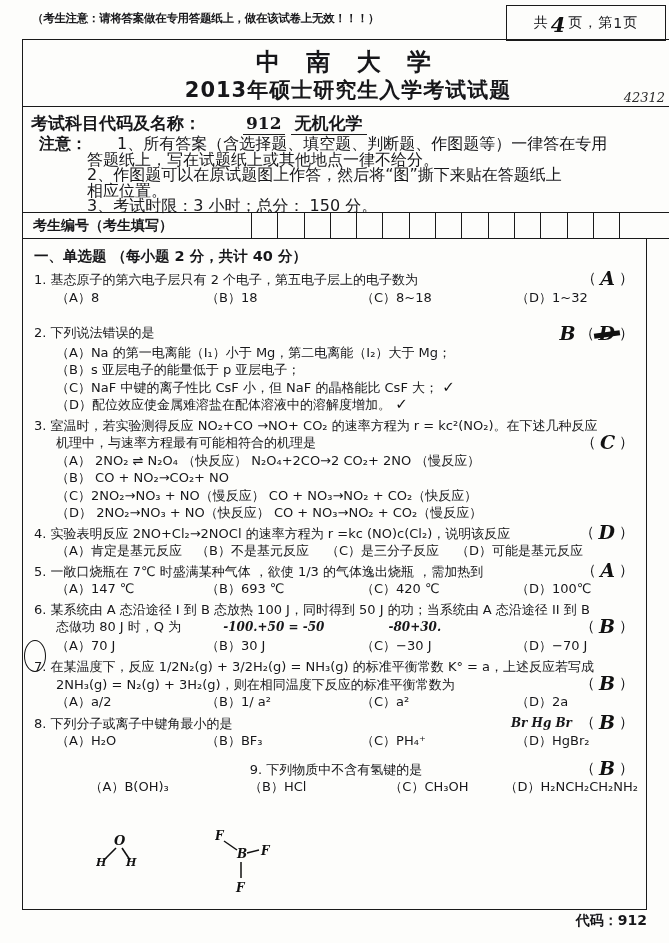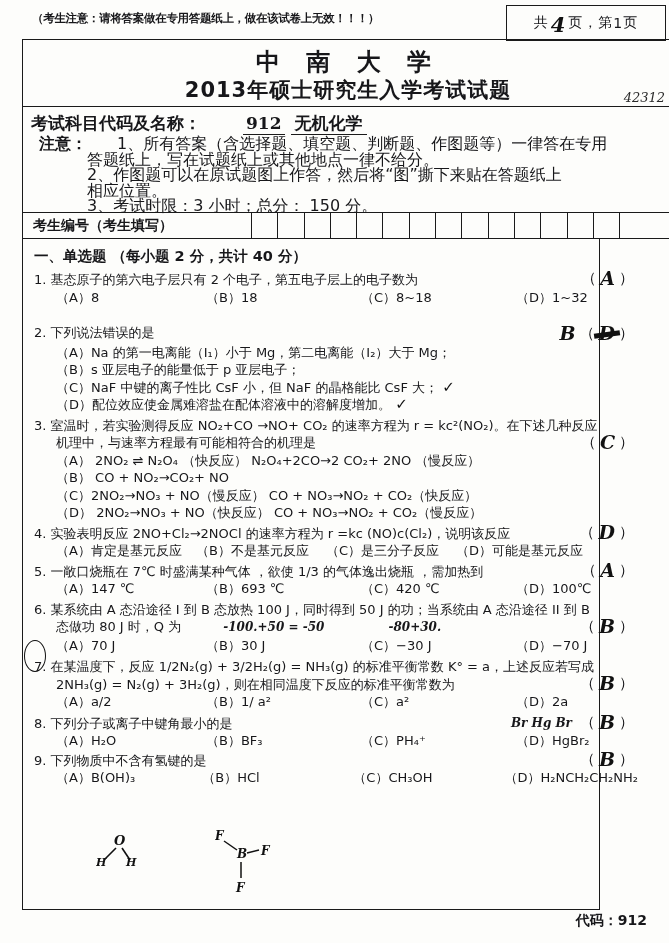--- a/index.html
+++ b/index.html
@@ -71,21 +71,21 @@
   .n-num{padding-left:30px;}
   .n-sub{padding-left:48px;}
 
   
   .idrow{position:absolute;left:0;bottom:0;width:100%;height:25px;}
   .idlabel{position:absolute;left:10px;top:4px;font-size:14px;font-weight:bold;white-space:nowrap;}
   .idcells{position:absolute;left:228px;top:0;height:25px;display:flex;}
   .idcells div{width:26.3px;height:25px;border-left:1.4px solid #1a1a1a;box-sizing:border-box;}
 
   
-  .qbody{position:absolute;left:22px;top:239px;width:578px;height:671px;
+  .qbody{position:absolute;left:22px;top:239px;width:625px;height:671px;
          border-left:1.7px solid #1a1a1a;border-right:1.7px solid #1a1a1a;
          border-bottom:1.7px solid #1a1a1a;box-sizing:border-box;}
   .inner{position:absolute;left:11px;top:8px;width:604px;}
 
   .sechead{font-size:14.5px;font-weight:bold;margin-bottom:5px;letter-spacing:0px;}
   .q{position:relative;font-size:13px;line-height:17.5px;margin-bottom:1px;}
   .qstem{white-space:nowrap;}
   .opts{display:flex;padding-left:22px;white-space:nowrap;}
   .opts span{display:inline-block;}
   .w1{width:150px;}.w2{width:155px;}.w3{width:155px;}.w4{width:auto;}
@@ -267,21 +267,21 @@
           <span class="scrib-calc" style="margin-right:8px;">Br Hg Br</span>（<span class="hw a">B</span>）
         </div>
         <div class="opts">
           <span class="w1">（A）H₂O</span>
           <span class="w2">（B）BF₃</span>
           <span class="w3">（C）PH₄⁺</span>
           <span>（D）HgBr₂</span>
         </div>
       </div>
 
-      <div class="q" style="margin-top:2px;">
+      <div class="q" style="margin-top:11px;text-align:center;">
         <div class="qstem"><span>9.</span> <span>下列物质中不含有氢键的是</span></div>
         <div class="ansbox">（<span class="hw a">B</span>）</div>
         <div class="opts">
           <span class="w1">（A）B(OH)₃</span>
           <span class="w2">（B）HCl</span>
           <span class="w3">（C）CH₃OH</span>
           <span>（D）H₂NCH₂CH₂NH₂</span>
         </div>
       </div>
 

